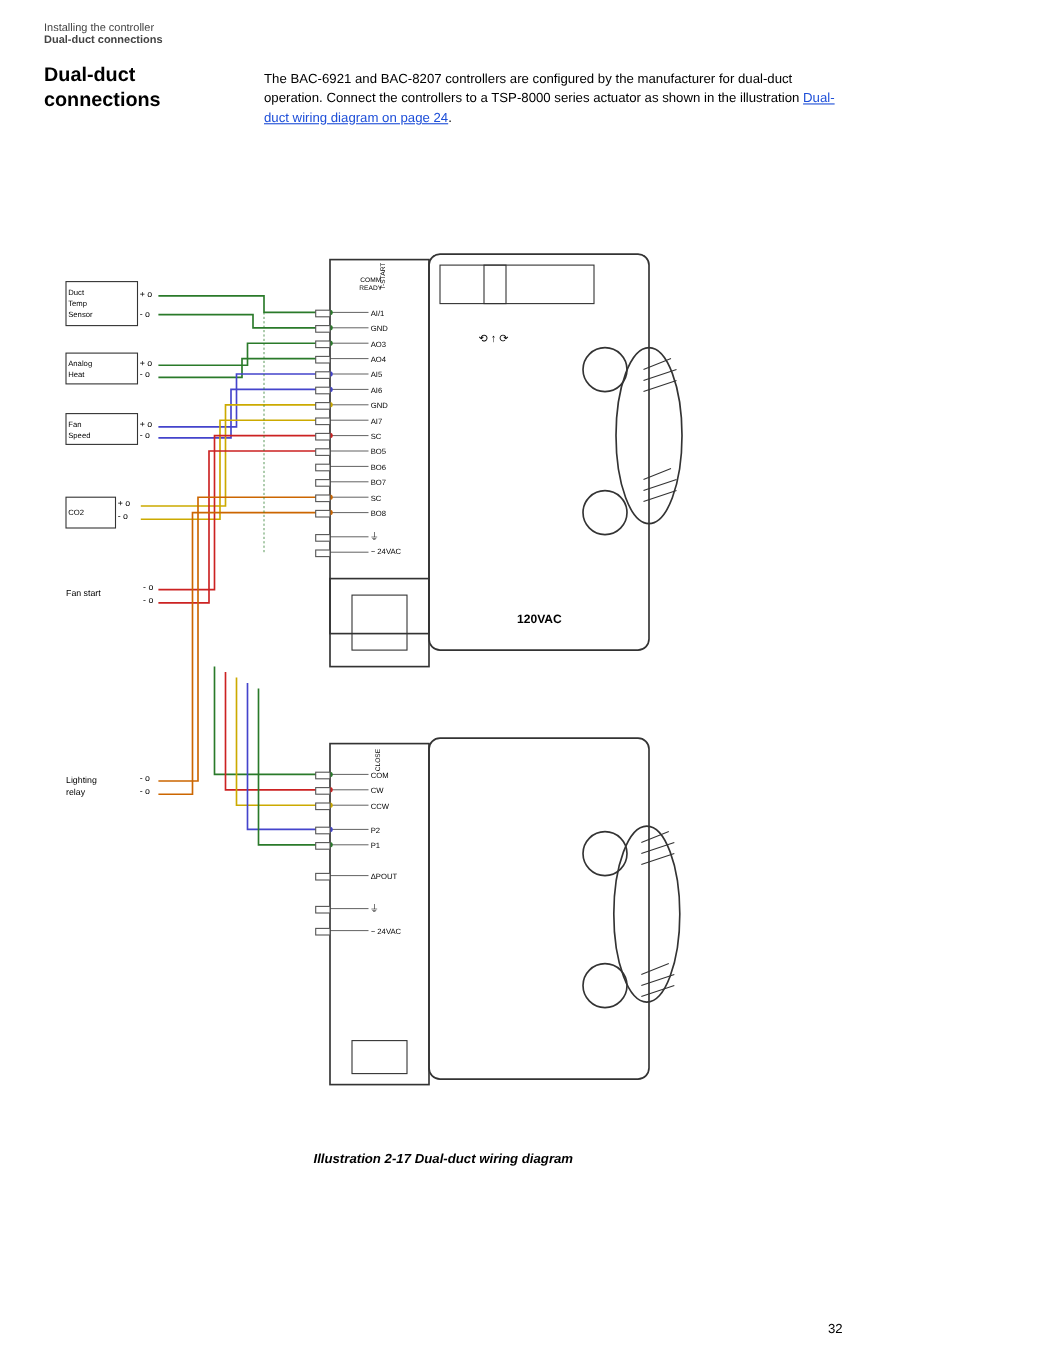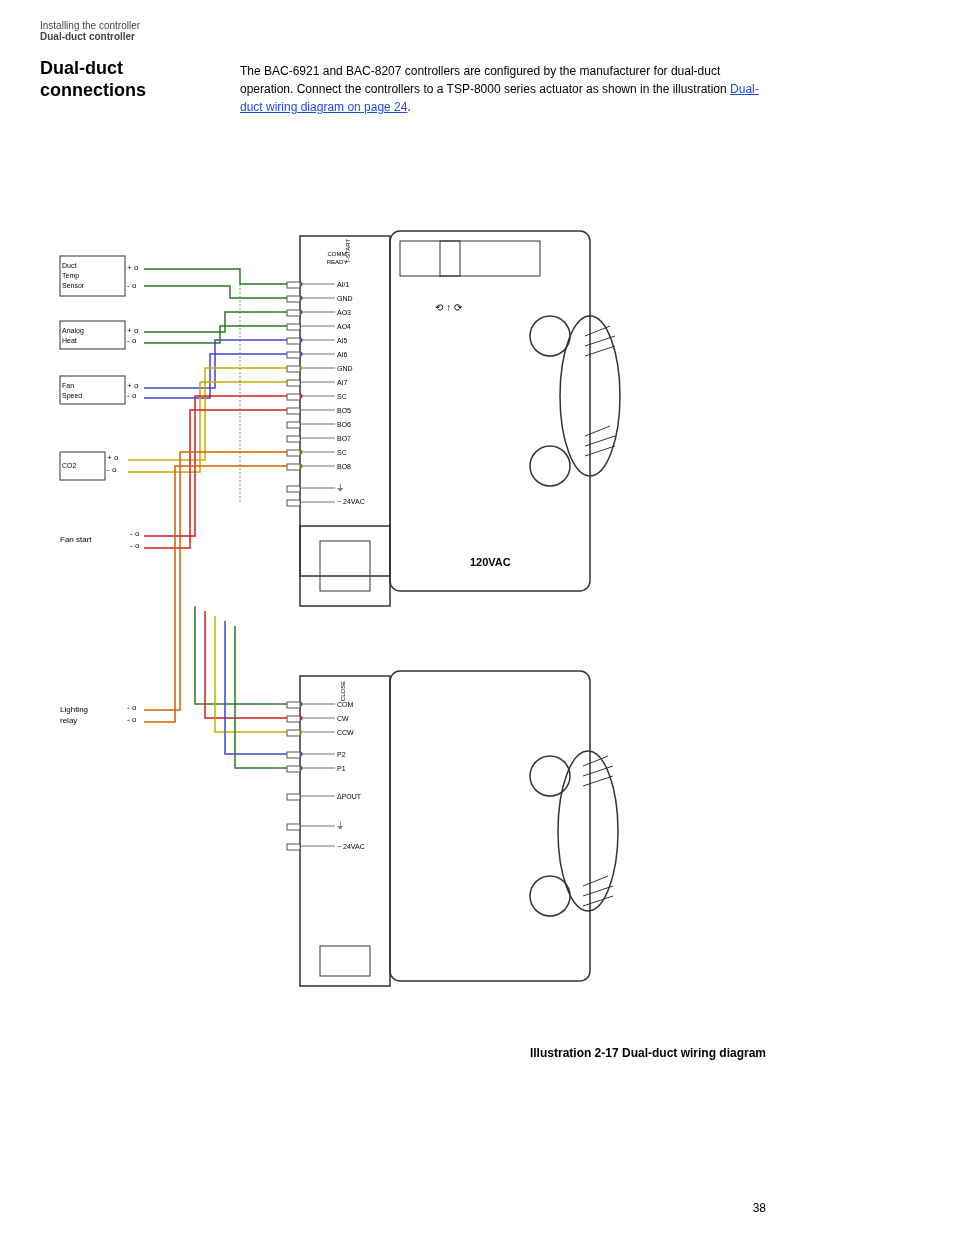--- a/index.html
+++ b/index.html
@@ -63,41 +63,42 @@
     }
 
     svg.wiring-diagram {
       width: 870px;
       height: 900px;
       display: block;
       margin: 0 auto;
     }
 
     .caption {
-      text-align: right;
+      text-align: center;
       font-size: 12px;
       font-weight: bold;
+      font-style: italic;
       margin-top: 10px;
     }
 
     .page-number {
       position: absolute;
       bottom: 20px;
       right: 40px;
       font-size: 12px;
     }
   </style>
 </head>
 <body>
 
 <div class="page-container">
 
   <div class="breadcrumb-area">
     <div class="breadcrumb-line1">Installing the controller</div>
-    <div class="breadcrumb-line2">Dual-duct controller</div>
+    <div class="breadcrumb-line2">Dual-duct connections</div>
   </div>
 
   <div class="title-section">
     <div class="section-title">Dual-duct<br>connections</div>
     <div class="section-body">
       <span>The BAC-6921 and BAC-8207 controllers are configured by the manufacturer for dual-duct operation. Connect the controllers to a TSP-8000 series actuator as shown in the illustration</span>
       <a href="#">Dual-duct wiring diagram on page 24</a>.
     </div>
   </div>
 
@@ -334,15 +335,15 @@
         <rect x="247" y="658" width="13" height="6" fill="white" stroke="#555"></rect>
         <rect x="247" y="688" width="13" height="6" fill="white" stroke="#555"></rect>
         <rect x="247" y="708" width="13" height="6" fill="white" stroke="#555"></rect>
       </g>
 
     </svg>
 
     <div class="caption">Illustration  2-17  Dual-duct wiring diagram</div>
   </div>
 
-  <div class="page-number">38</div>
+  <div class="page-number">32</div>
 
 </div>
 
 </body></html>

